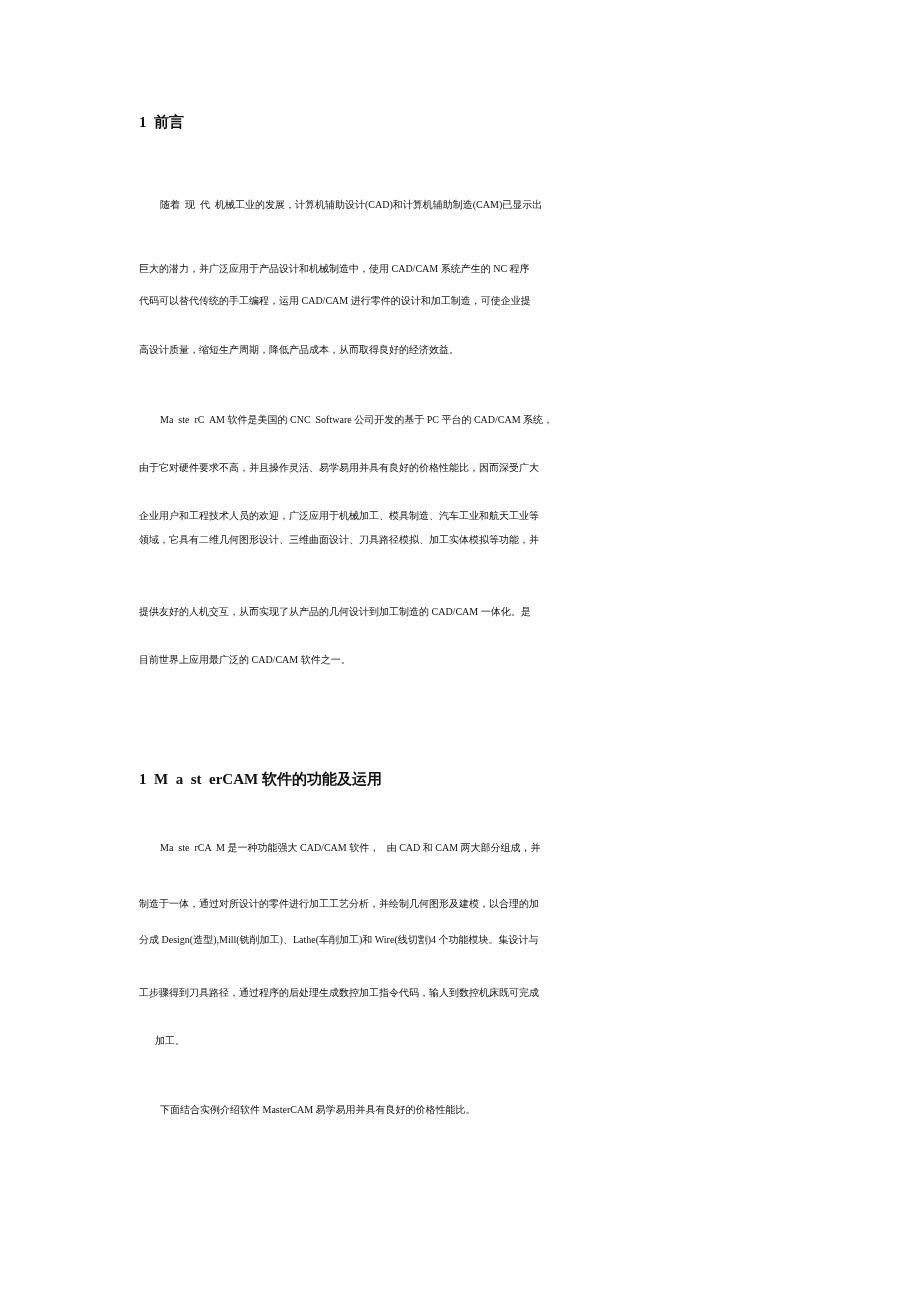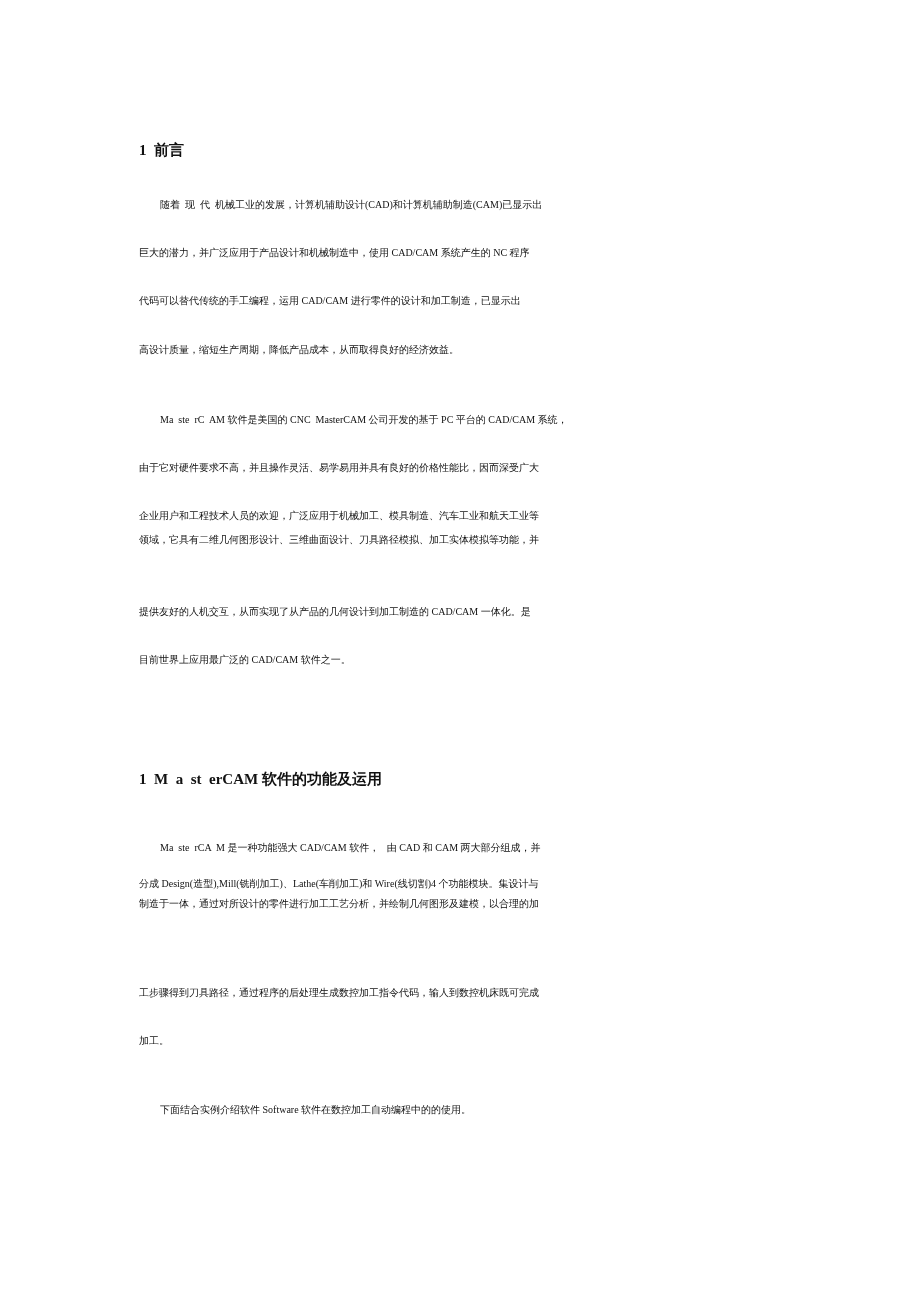--- a/index.html
+++ b/index.html
@@ -6,36 +6,36 @@
     body { width: 920px; height: 1302px; position: relative; overflow: hidden;
            font-family: "Liberation Serif", "DejaVu Serif", serif; color: #111; }
     .line { position: absolute; left: 139px; white-space: pre; font-size: 10px; line-height: 20px; }
     .indent { left: 160px; }
     .heading { font-weight: bold; font-size: 15px; }
   </style>
 </head>
 <body>
 
 <div>
-  <div class="line heading" style="top:140px;">1  前言</div>
+  <div class="line heading" style="top:112px;">1  前言</div>
 
   <div class="line indent" style="top:195px;">随着  现  代  机械工业的发展，计算机辅助设计(CAD)和计算机辅助制造(CAM)已显示出</div>
-  <div class="line" style="top:243px;">巨大的潜力，并广泛应用于产品设计和机械制造中，使用 CAD/CAM 系统产生的 NC 程序</div>
-  <div class="line" style="top:291px;">代码可以替代传统的手工编程，运用 CAD/CAM 进行零件的设计和加工制造，已显示出</div>
+  <div class="line" style="top:259px;">巨大的潜力，并广泛应用于产品设计和机械制造中，使用 CAD/CAM 系统产生的 NC 程序</div>
+  <div class="line" style="top:291px;">代码可以替代传统的手工编程，运用 CAD/CAM 进行零件的设计和加工制造，可使企业提</div>
   <div class="line" style="top:340px;">高设计质量，缩短生产周期，降低产品成本，从而取得良好的经济效益。</div>
 
-  <div class="line indent" style="top:410px;">Ma  ste  rC  AM 软件是美国的 CNC  MasterCAM 公司开发的基于 PC 平台的 CAD/CAM 系统，</div>
+  <div class="line indent" style="top:410px;">Ma  ste  rC  AM 软件是美国的 CNC  Software 公司开发的基于 PC 平台的 CAD/CAM 系统，</div>
   <div class="line" style="top:458px;">由于它对硬件要求不高，并且操作灵活、易学易用并具有良好的价格性能比，因而深受广大</div>
   <div class="line" style="top:506px;">企业用户和工程技术人员的欢迎，广泛应用于机械加工、模具制造、汽车工业和航天工业等</div>
   <div class="line" style="top:530px;">领域，它具有二维几何图形设计、三维曲面设计、刀具路径模拟、加工实体模拟等功能，并</div>
   <div class="line" style="top:602px;">提供友好的人机交互，从而实现了从产品的几何设计到加工制造的 CAD/CAM 一体化。是</div>
   <div class="line" style="top:650px;">目前世界上应用最广泛的 CAD/CAM 软件之一。</div>
 
   <div class="line heading" style="top:769px;">1  M  a  st  erCAM 软件的功能及运用</div>
 
   <div class="line indent" style="top:838px;">Ma  ste  rCA  M 是一种功能强大 CAD/CAM 软件，   由 CAD 和 CAM 两大部分组成，并</div>
-  <div class="line" style="top:874px;">分成 Design(造型),Mill(铣削加工)、Lathe(车削加工)和 Wire(线切割)4 个功能模块。集设计与</div>
+  <div class="line" style="top:930px;">分成 Design(造型),Mill(铣削加工)、Lathe(车削加工)和 Wire(线切割)4 个功能模块。集设计与</div>
   <div class="line" style="top:894px;">制造于一体，通过对所设计的零件进行加工工艺分析，并绘制几何图形及建模，以合理的加</div>
   <div class="line" style="top:983px;font-family:Liberation Serif, serif;">工步骤得到刀具路径，通过程序的后处理生成数控加工指令代码，输人到数控机床既可完成</div>
-  <div class="line" style="top:1031px;">加工。</div>
+  <div class="line" style="top:1031px;margin-left:16px;">加工。</div>
 
-  <div class="line indent" style="top:1100px;">下面结合实例介绍软件 Software 软件在数控加工自动编程中的的使用。</div>
+  <div class="line indent" style="top:1100px;">下面结合实例介绍软件 MasterCAM 易学易用并具有良好的价格性能比。</div>
 </div>
 
 </body></html>

